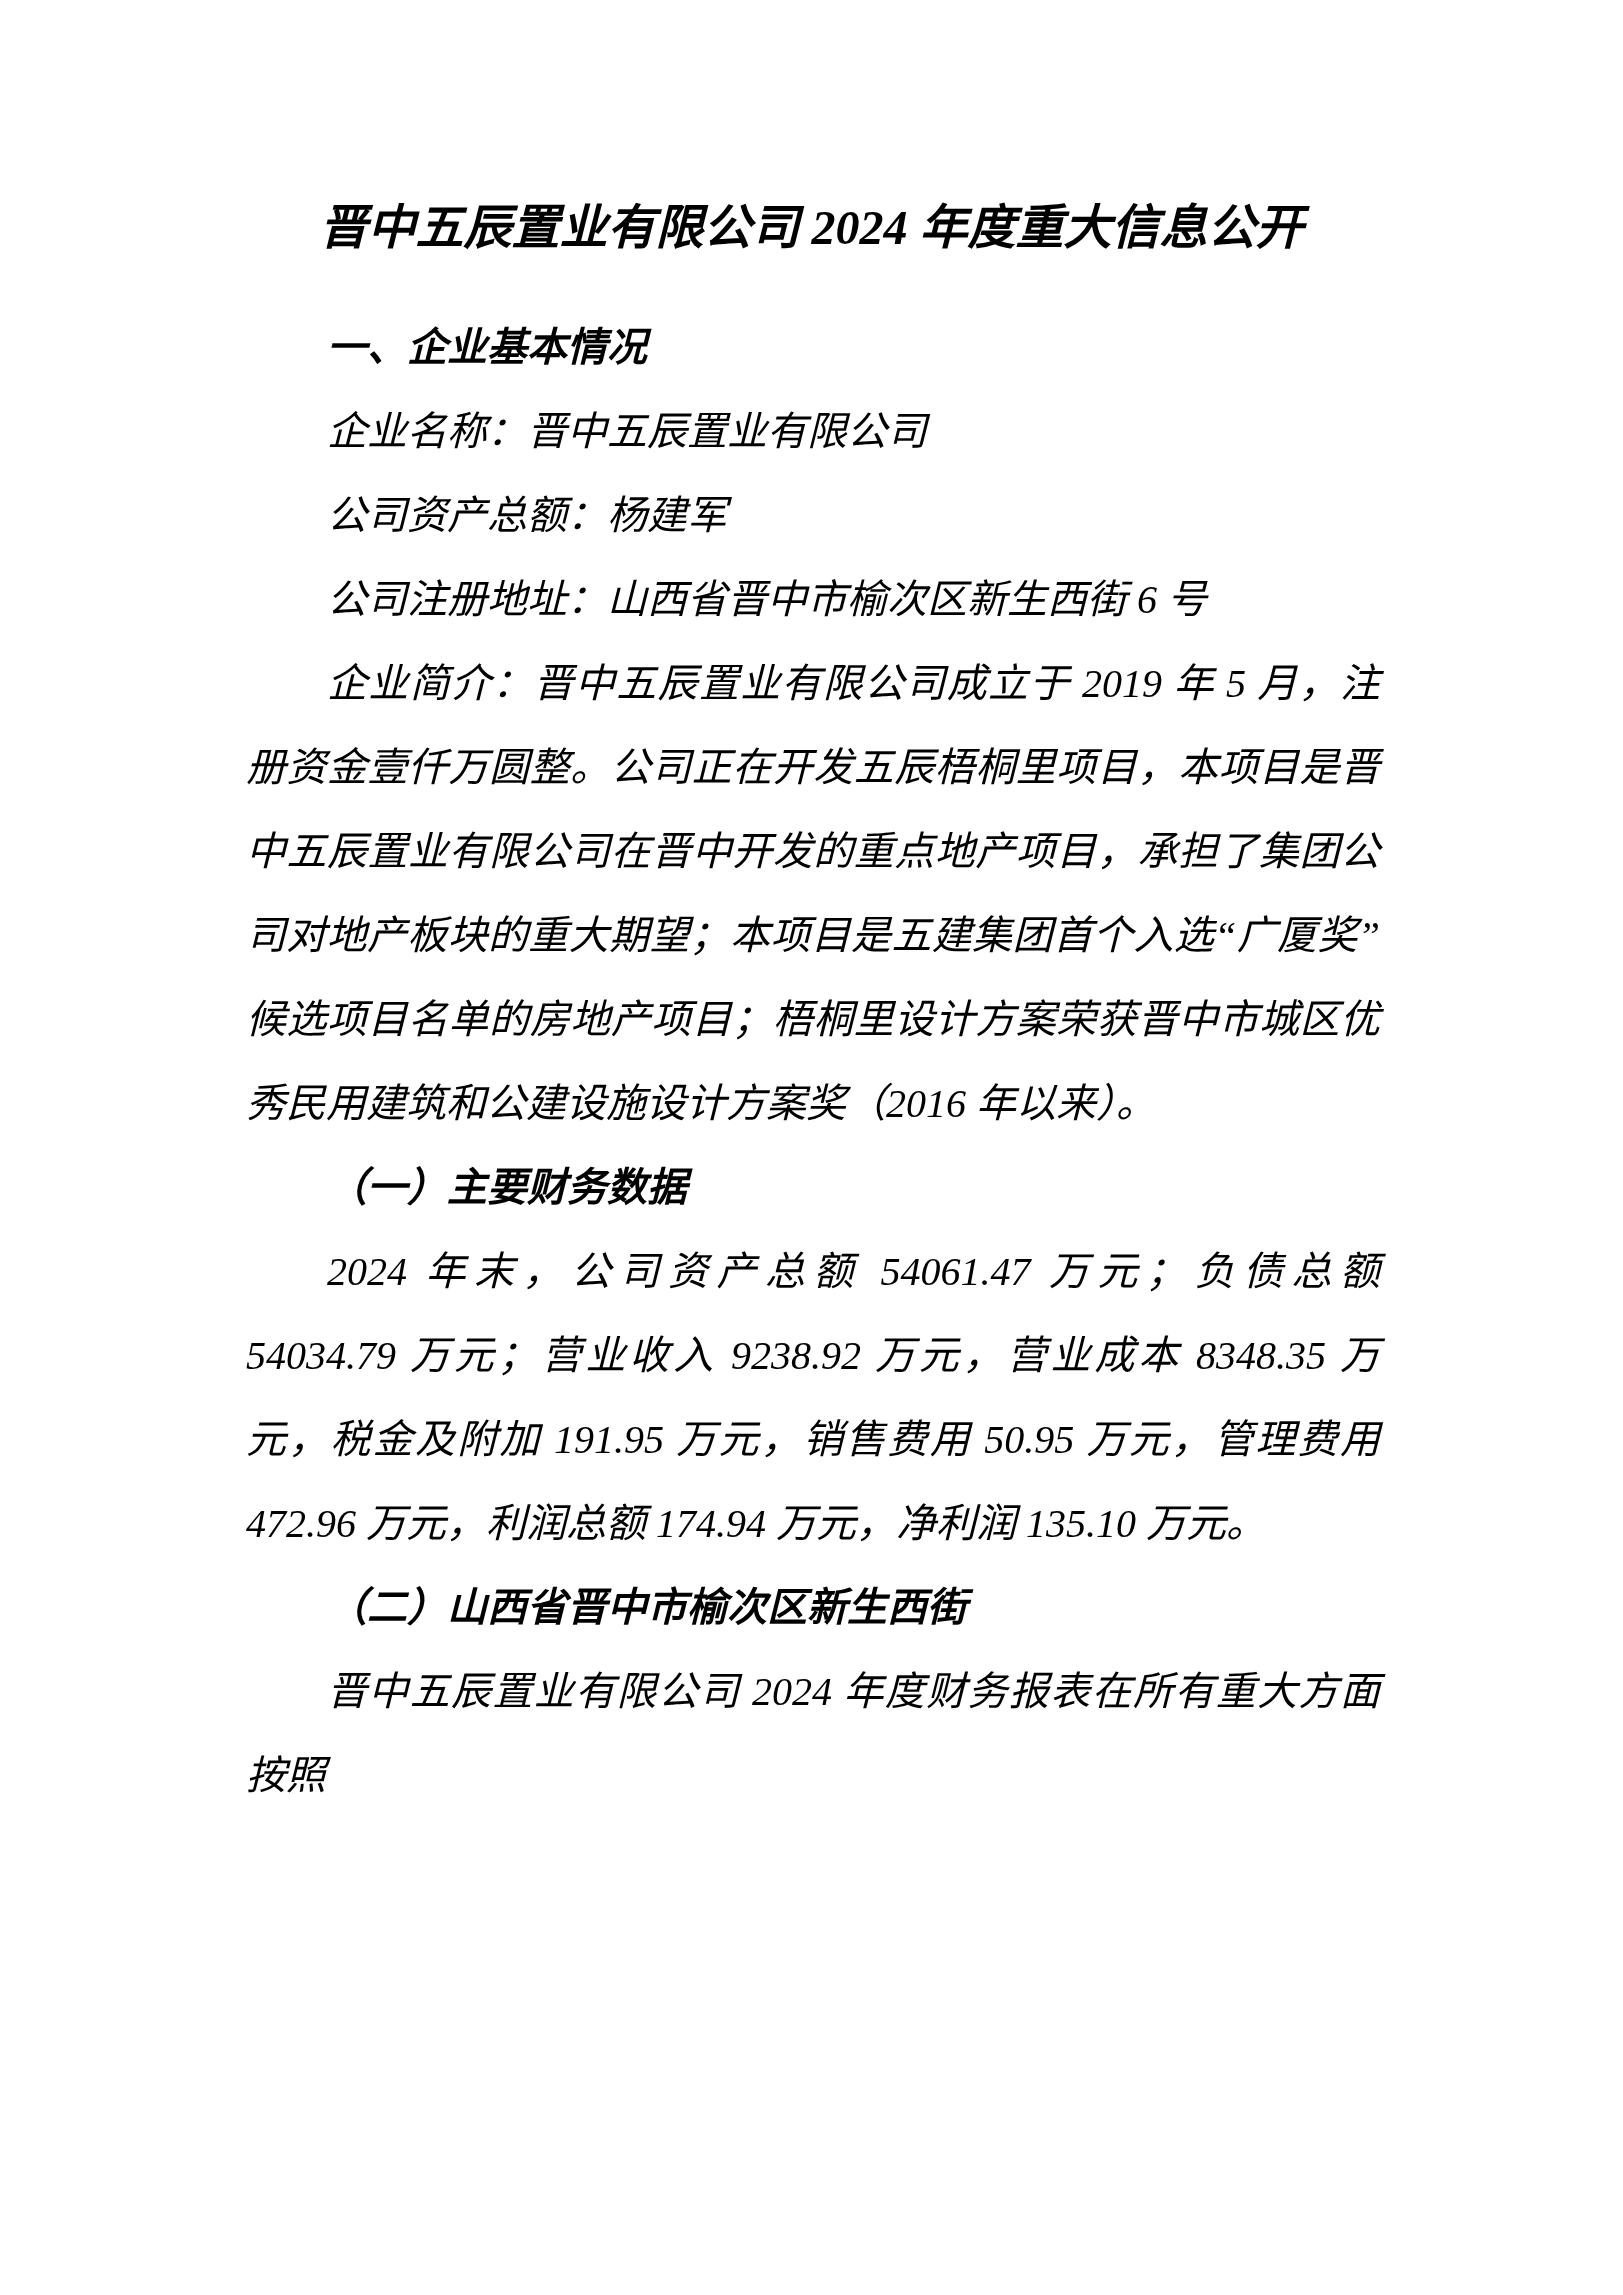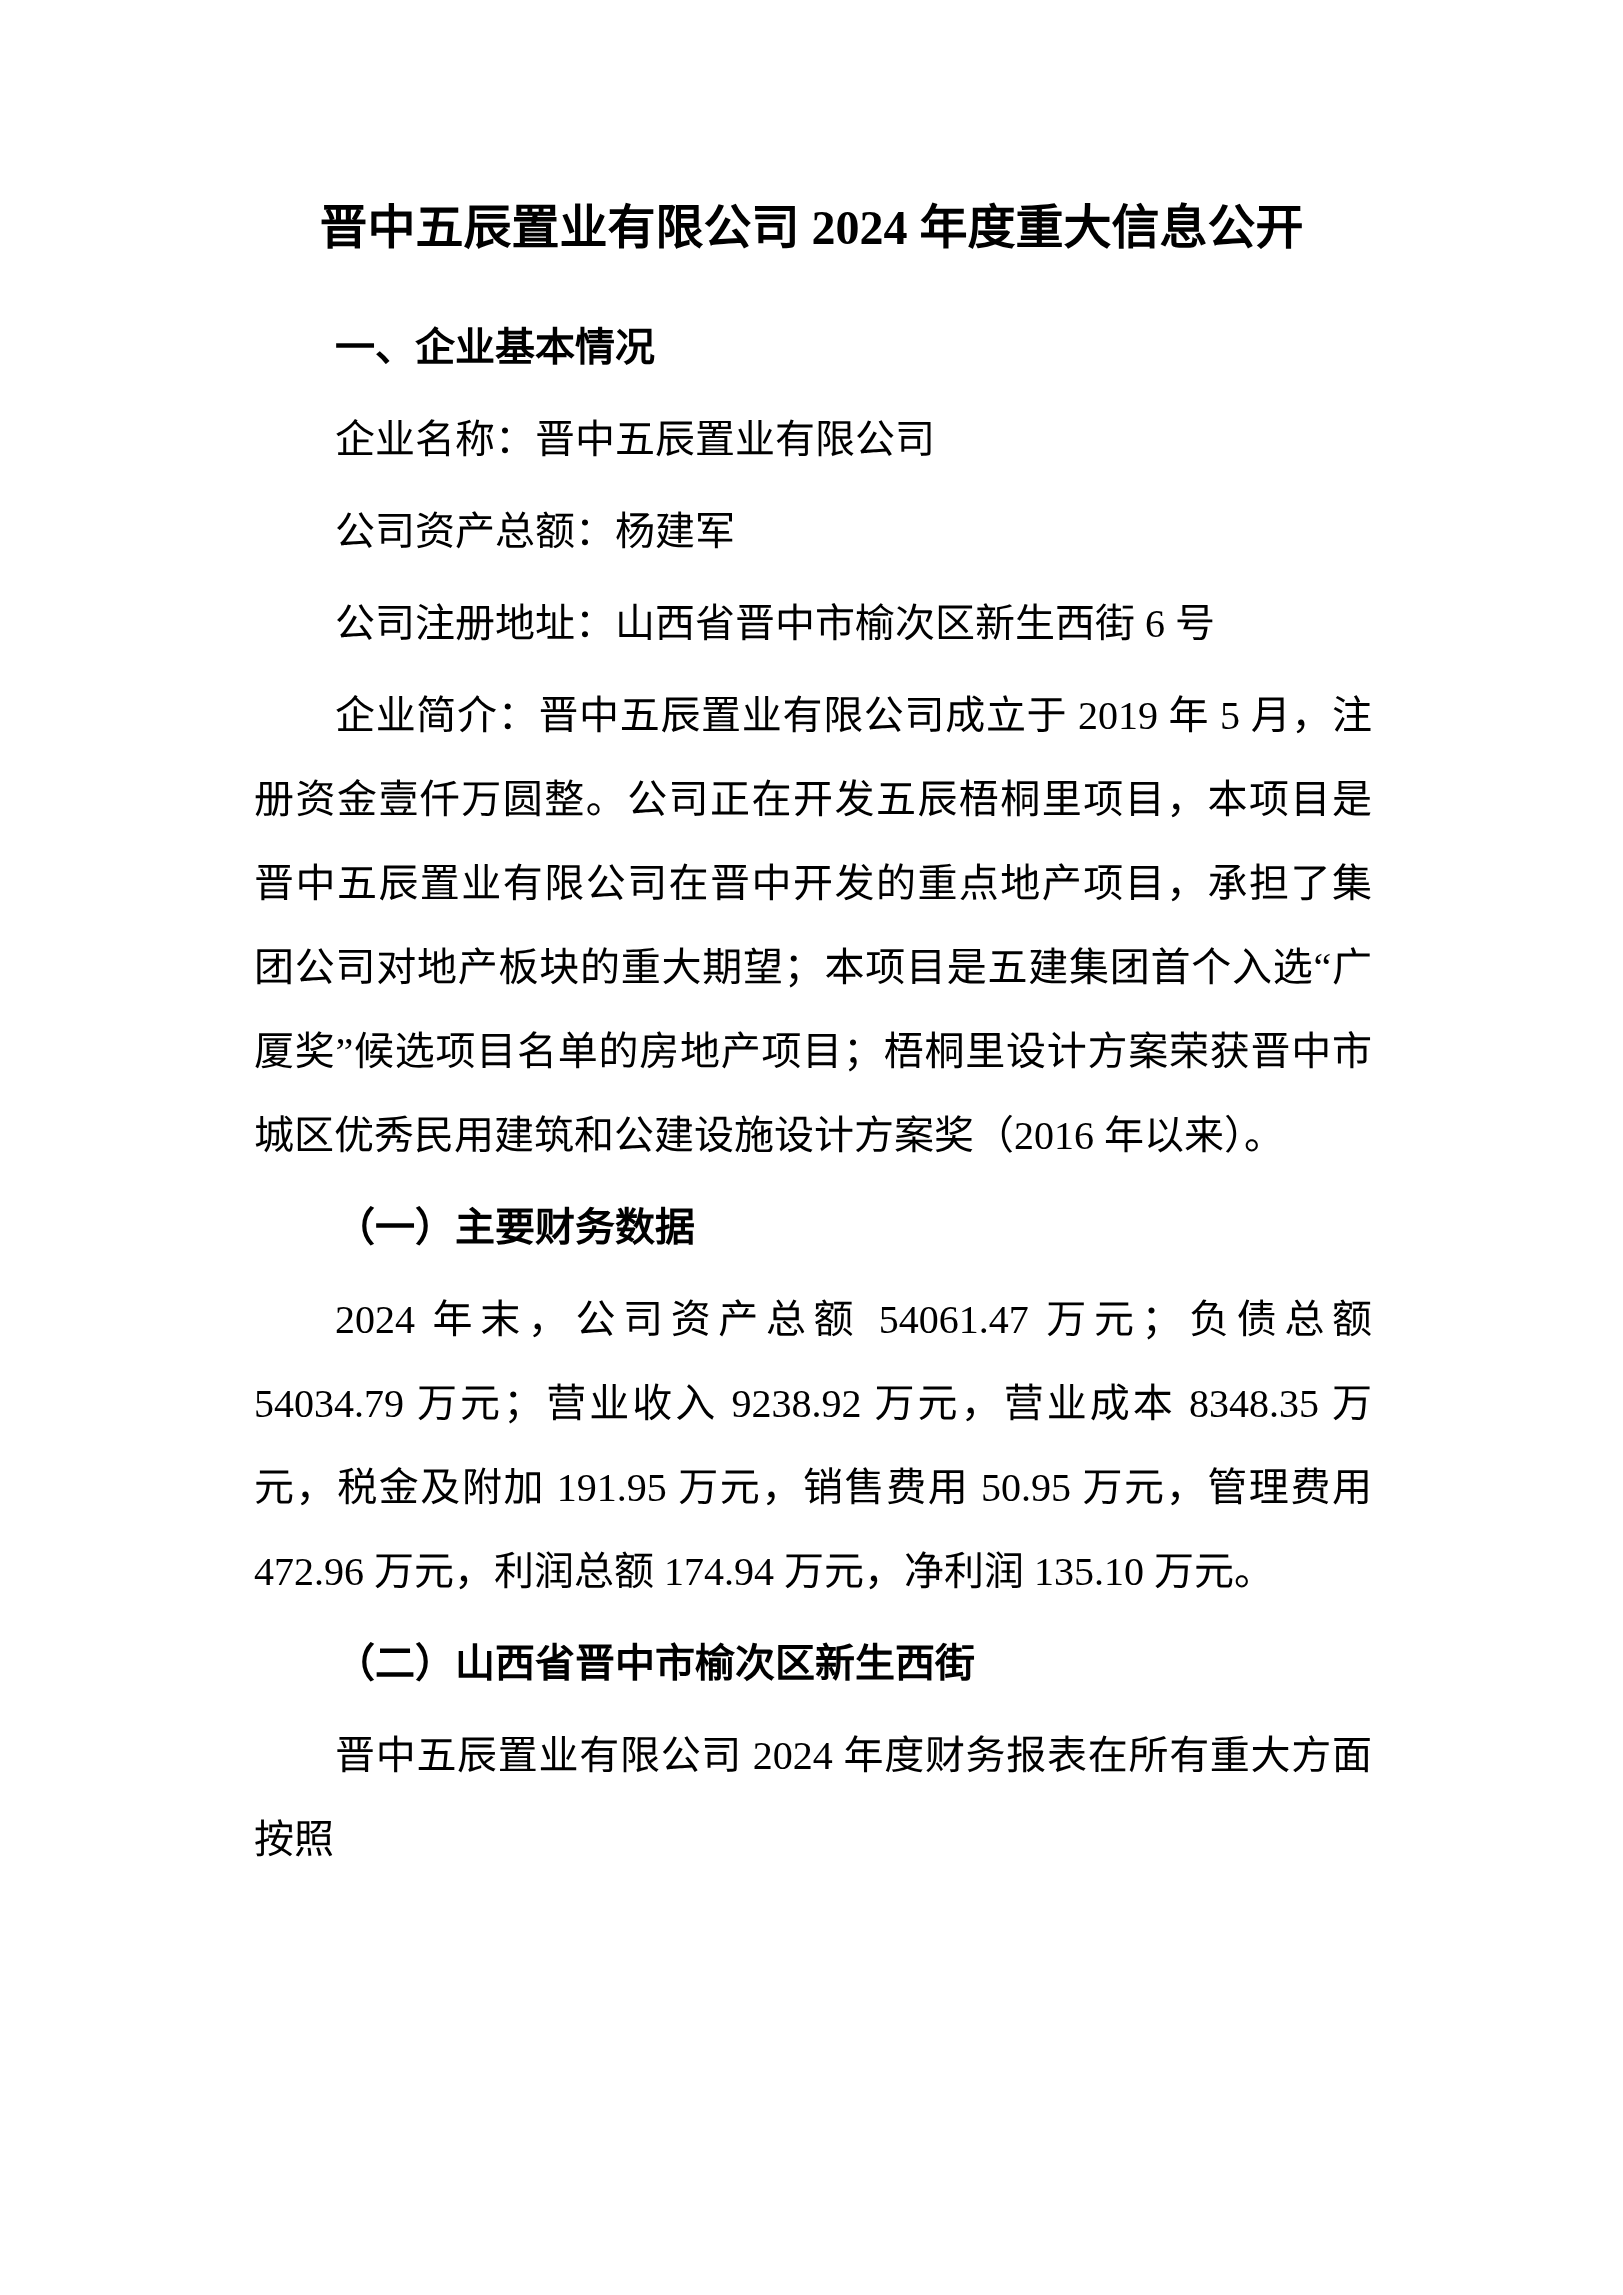--- a/index.html
+++ b/index.html
@@ -8,38 +8,39 @@
     background: #ffffff;
   }
   .page {
     position: relative;
     width: 1623px;
     height: 2032px;
     background: #ffffff;
     color: #000000;
     overflow: hidden;
     font-family: "Liberation Serif", "DejaVu Serif", serif;
+    font-style: italic;
   }
   .doc-title {
     margin: 168px 119px 19px 119px;
     text-align: center;
     font-size: 48px;
     line-height: 119px;
     font-weight: bold;
     white-space: nowrap;
   }
   .doc-body {
     margin: 0 243px 0 246px;
     font-size: 40px;
     line-height: 84px;
     text-align: justify;
     text-justify: inter-ideograph;
   }
   .doc-body p {
-    margin: 8px;
+    margin: 0;
     padding: 0;
     text-indent: 81px;
   }
   .doc-body p.heading {
     font-weight: bold;
   }
 </style>
 </head>
 <body>
 

